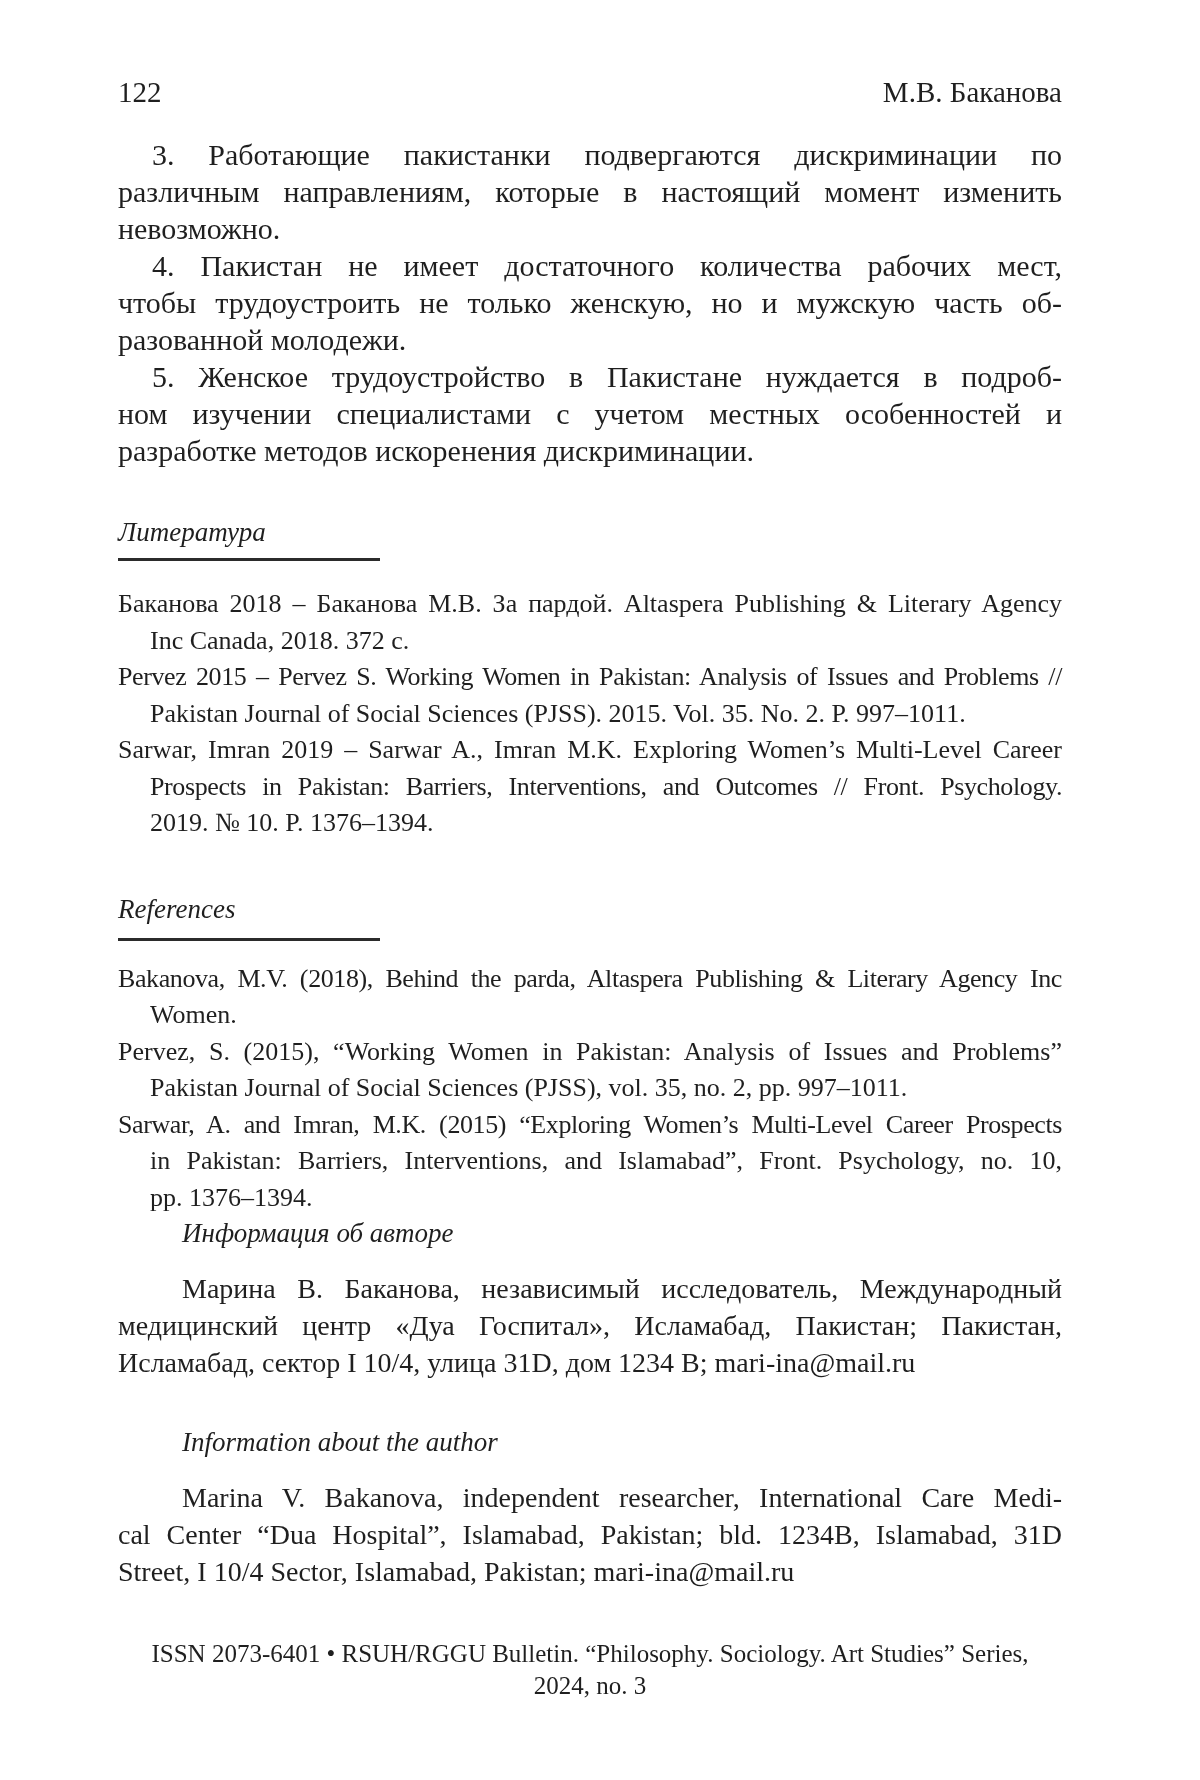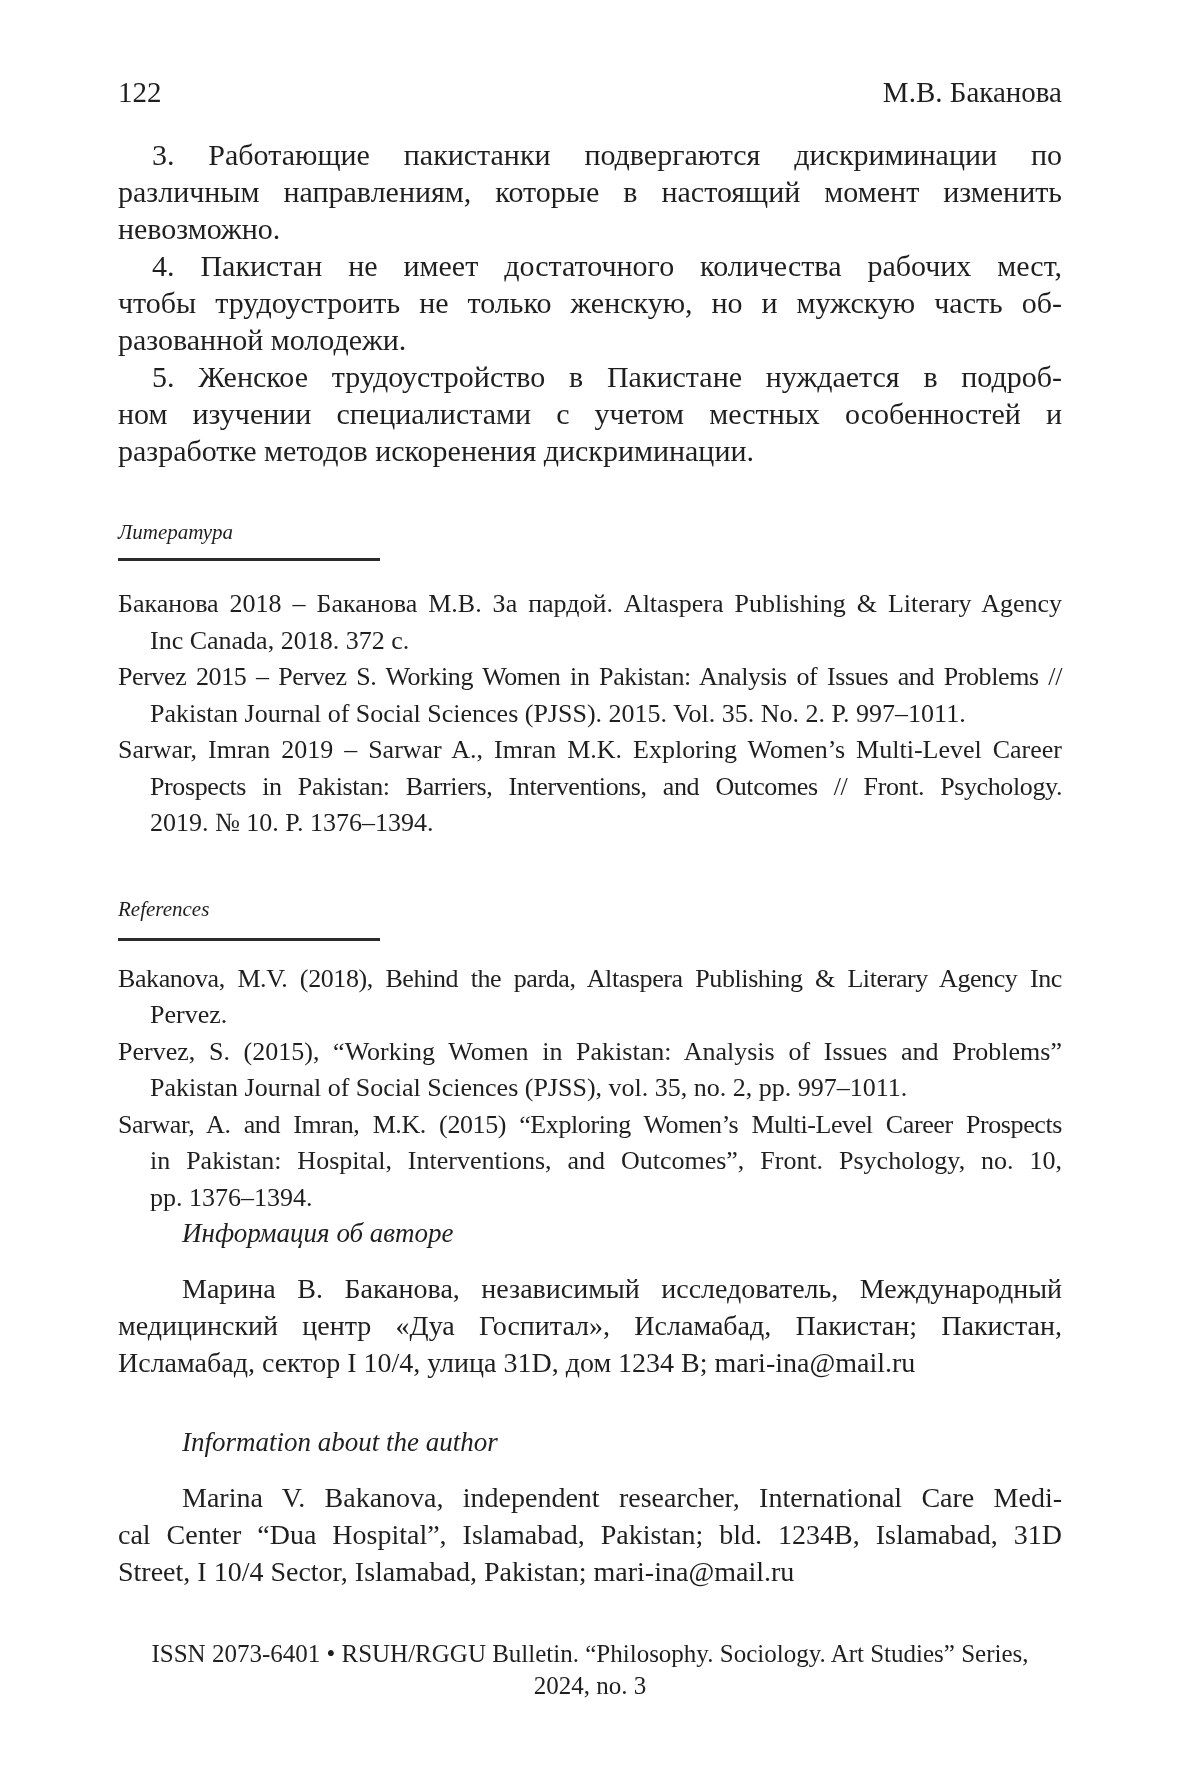--- a/index.html
+++ b/index.html
@@ -24,21 +24,21 @@
   }
   .body-block { margin-top: 27px; font-size: 30px; line-height: 37px; }
   .tl { white-space: normal; }
   .tl.j { text-align: justify; text-align-last: justify; }
   .body-block .ind { text-indent: 34px; }
   .cont { padding-left: 32px; }
   .it { }
   .tight { letter-spacing: -0.4px; word-spacing: -1.5px; }
 
   .section-heading-wrap { margin-top: 46px; }
-  .section-heading { font-style: italic; font-size: 21px; line-height: 34px; }
+  .section-heading { font-style: italic; font-size: 27px; line-height: 34px; }
   .section-rule { width: 262px; border-top: 3px solid #2b2b2b; margin-top: 9px; }
 
   .ref-list { margin-top: 25px; font-size: 26px; line-height: 36.5px; }
   .ref-list-en { margin-top: 20px; }
   .refs-heading-wrap { margin-top: 50px; }
   .refs-heading-wrap .section-rule { margin-top: 12px; }
 
   .info-section-ru { }
   .info-section-en { margin-top: 44px; }
   .info-heading { font-style: italic; font-size: 27px; line-height: 34px; margin-left: 64px; }
@@ -102,29 +102,29 @@
   </div>
 
   <div class="section-heading-wrap refs-heading-wrap">
     <div class="section-heading">References</div>
     <div class="section-rule"></div>
   </div>
 
   <div class="ref-list ref-list-en">
     <div class="para">
         <div class="tl j tight"><span>Bakanova, M.V. (2018), </span><span class="it">Behind the parda,</span><span> Altaspera Publishing &amp; Literary Agency Inc</span></div>
-        <div class="tl cont"><span>Pervez.</span></div>
+        <div class="tl cont"><span>Women.</span></div>
       </div>
     <div class="para">
         <div class="tl j"><span>Pervez, S. (2015), “Working Women in Pakistan: Analysis of Issues and Problems”</span></div>
         <div class="tl cont"><span class="it">Pakistan Journal of Social Sciences (PJSS),</span><span> vol. 35, no. 2, pp. 997–1011.</span></div>
       </div>
     <div class="para">
         <div class="tl j tight"><span>Sarwar, A. and Imran, M.K. (2015) “Exploring Women’s Multi-Level Career Prospects</span></div>
-        <div class="tl j cont"><span>in Pakistan: Hospital, Interventions, and Outcomes”, </span><span class="it">Front. Psychology</span><span>, no. 10,</span></div>
+        <div class="tl j cont"><span>in Pakistan: Barriers, Interventions, and Islamabad”, </span><span class="it">Front. Psychology</span><span>, no. 10,</span></div>
         <div class="tl cont"><span>pp. 1376–1394.</span></div>
       </div>
   </div>
 
   <div class="info-section-ru">
     <div class="info-heading">Информация об авторе</div>
     <div class="para info">
         <div class="tl j ind"><span class="it">Марина В. Баканова</span><span>, независимый исследователь, Международный</span></div>
         <div class="tl j"><span>медицинский центр «Дуа Госпитал», Исламабад, Пакистан; Пакистан,</span></div>
         <div class="tl"><span>Исламабад, сектор I 10/4, улица 31D, дом 1234 B; mari-ina@mail.ru</span></div>

